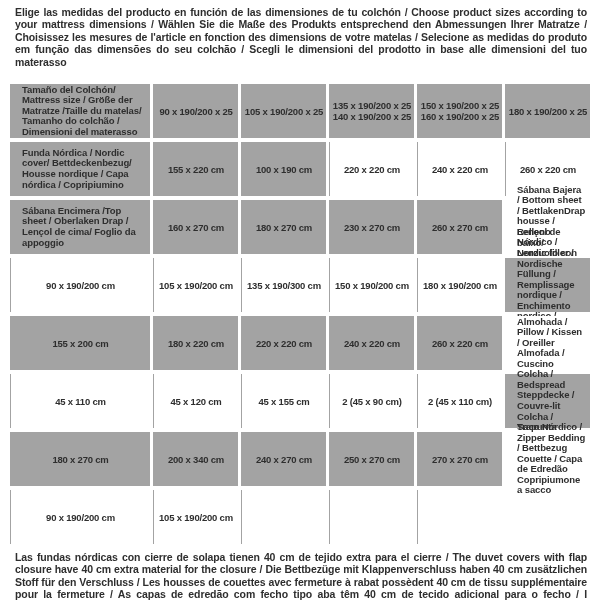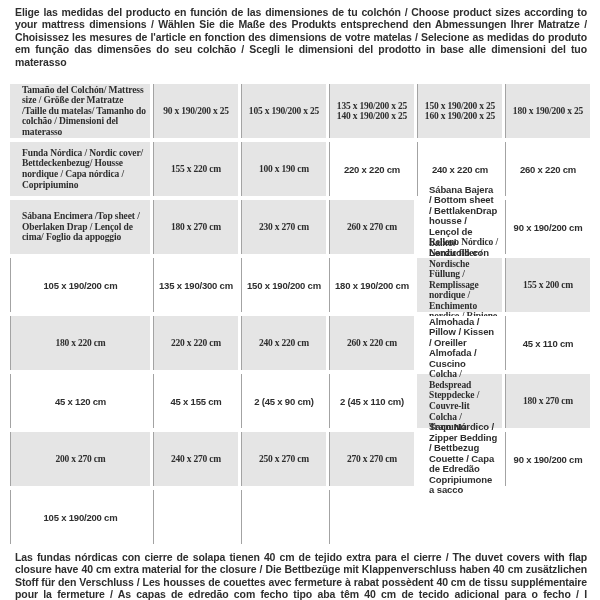--- a/index.html
+++ b/index.html
@@ -29,21 +29,21 @@
     display:flex;align-items:center;justify-content:center;
     font-size:9.5px;font-weight:bold;letter-spacing:-0.2px;
     text-align:center;white-space:pre-line;
     box-sizing:border-box;
   }
   .lbl{
     justify-content:flex-start;text-align:left;
     padding-left:12px;padding-right:4px;
     line-height:10.6px;font-size:9.5px;letter-spacing:-0.1px;
   }
-  .cg{background:#e5e5e5;font-family:Liberation Serif, serif;}
+  .cg{background:#a3a3a3;}
   .cw{background:#ffffff;}
   .dv{border-left:1px solid #a3a3a3;}
 </style>
 </head>
 <body>
 
 <div class="intro">Elige las medidas del producto en función de las dimensiones de tu colchón / Choose product sizes according to your mattress dimensions / Wählen Sie die Maße des Produkts entsprechend den Abmessungen Ihrer Matratze / Choisissez les mesures de l'article en fonction des dimensions de votre matelas / Selecione as medidas do produto em função das dimensões do seu colchão / Scegli le dimensioni del prodotto in base alle dimensioni del tuo materasso</div>
 
 <div class="table">
 
@@ -57,20 +57,21 @@
   <div class="cell cg dv">180 x 190/200 x 25</div>
 
   <div class="cell lbl cg">Funda Nórdica /  Nordic cover/ Bettdeckenbezug/ Housse nordique  / Capa nórdica / Copripiumino</div>
   <div class="cell cg dv">155 x 220 cm</div>
   <div class="cell cg dv">100 x 190 cm</div>
   <div class="cell cw dv">220 x 220 cm</div>
   <div class="cell cw dv">240 x 220 cm</div>
   <div class="cell cw dv">260 x 220 cm</div>
 
   <div class="cell lbl cg">Sábana Encimera /Top sheet / Oberlaken Drap / Lençol de cima/ Foglio da appoggio</div>
+  <div class="cell cg dv">160 x 270 cm</div>
   <div class="cell cg dv">180 x 270 cm</div>
   <div class="cell cg dv">230 x 270 cm</div>
   <div class="cell cg dv">260 x 270 cm</div>
 
   <div class="cell lbl cw">Sábana Bajera / Bottom sheet / BettlakenDrap housse / Lençol de baixo/ Lenzuolo con angoli</div>
   <div class="cell cw dv">90 x 190/200 cm</div>
   <div class="cell cw dv">105 x 190/200 cm</div>
   <div class="cell cw dv">135 x 190/300 cm</div>
   <div class="cell cw dv">150 x 190/200 cm</div>
   <div class="cell cw dv">180 x 190/200 cm</div>
@@ -84,21 +85,21 @@
 
   <div class="cell lbl cw">Almohada  / Pillow / Kissen / Oreiller Almofada / Cuscino</div>
   <div class="cell cw dv">45 x 110 cm</div>
   <div class="cell cw dv">45 x 120 cm</div>
   <div class="cell cw dv">45 x 155 cm</div>
   <div class="cell cw dv">2 (45 x 90 cm)</div>
   <div class="cell cw dv">2 (45 x 110 cm)</div>
 
   <div class="cell lbl cg">Colcha / Bedspread Steppdecke / Couvre-lit Colcha / Trapunta</div>
   <div class="cell cg dv">180 x 270 cm</div>
-  <div class="cell cg dv">200 x 270 cm</div>
+  <div class="cell cg dv">200 x 340 cm</div>
   <div class="cell cg dv">240 x 270 cm</div>
   <div class="cell cg dv">250 x 270 cm</div>
   <div class="cell cg dv">270 x 270 cm</div>
 
   <div class="cell lbl cw">Saco Nórdico / Zipper Bedding / Bettbezug Couette  / Capa de Edredão Copripiumone a sacco</div>
   <div class="cell cw dv">90 x 190/200 cm</div>
   <div class="cell cw dv">105 x 190/200 cm</div>
   <div class="cell cw dv"></div>
   <div class="cell cw dv"></div>
   <div class="cell cw dv"></div>

